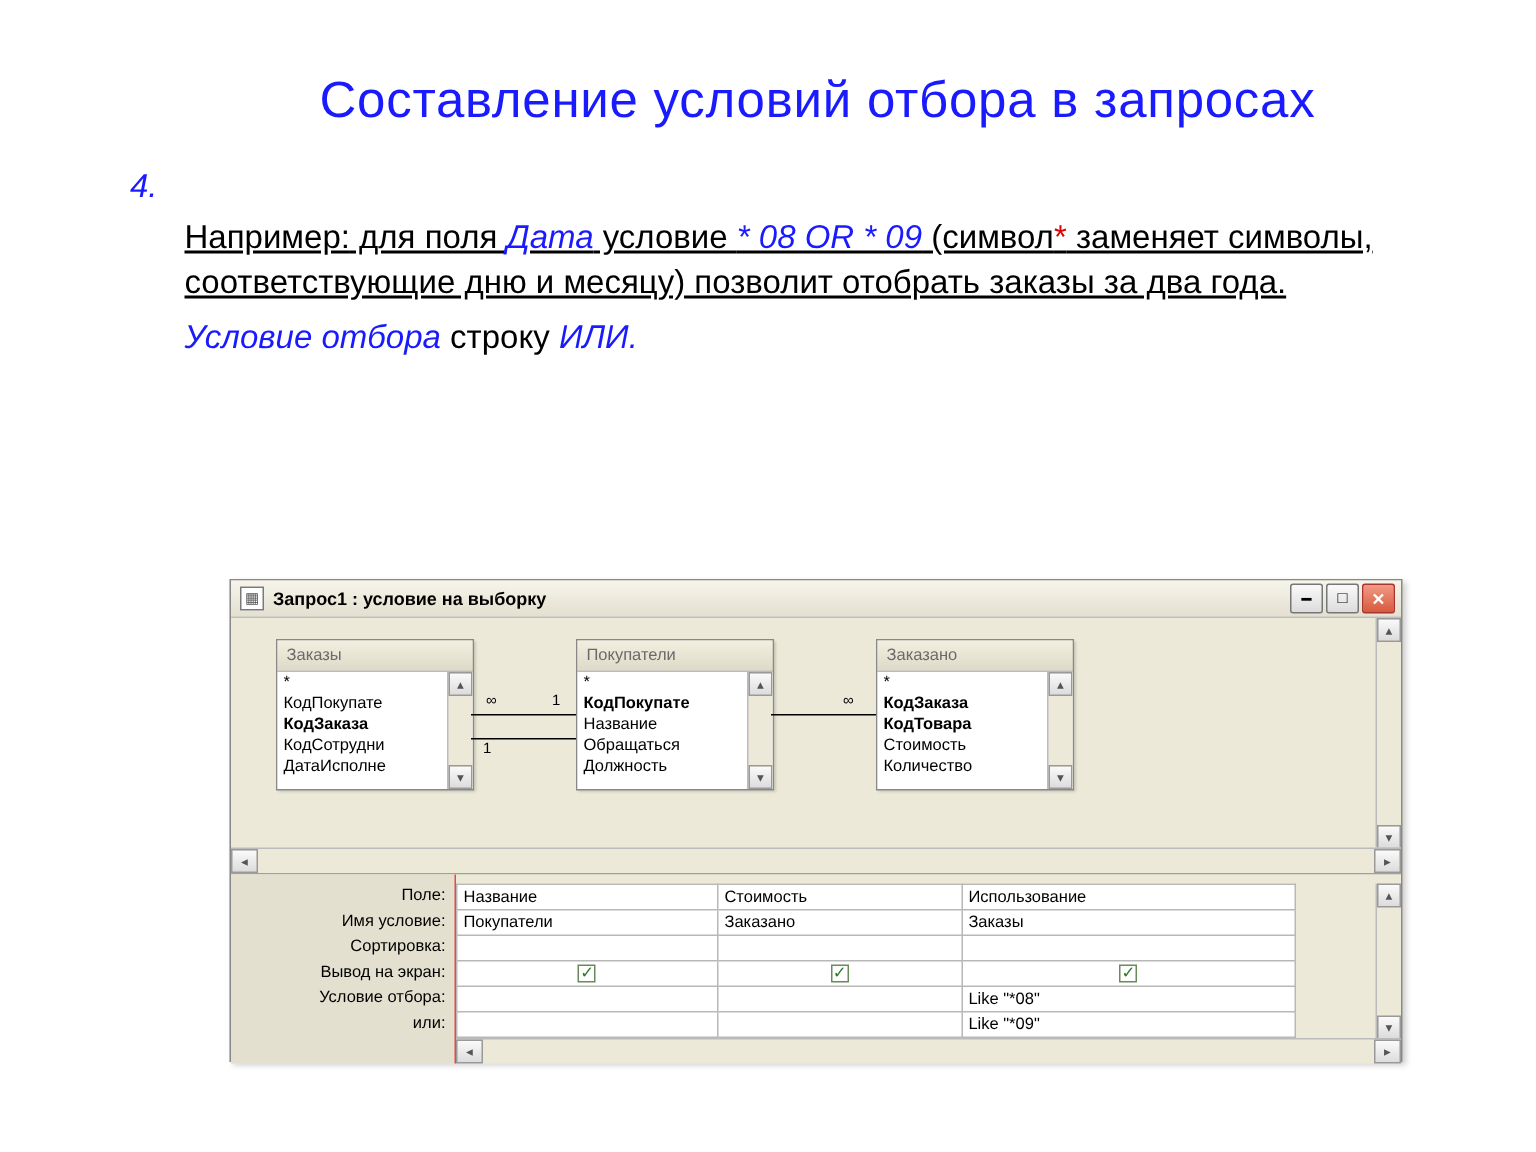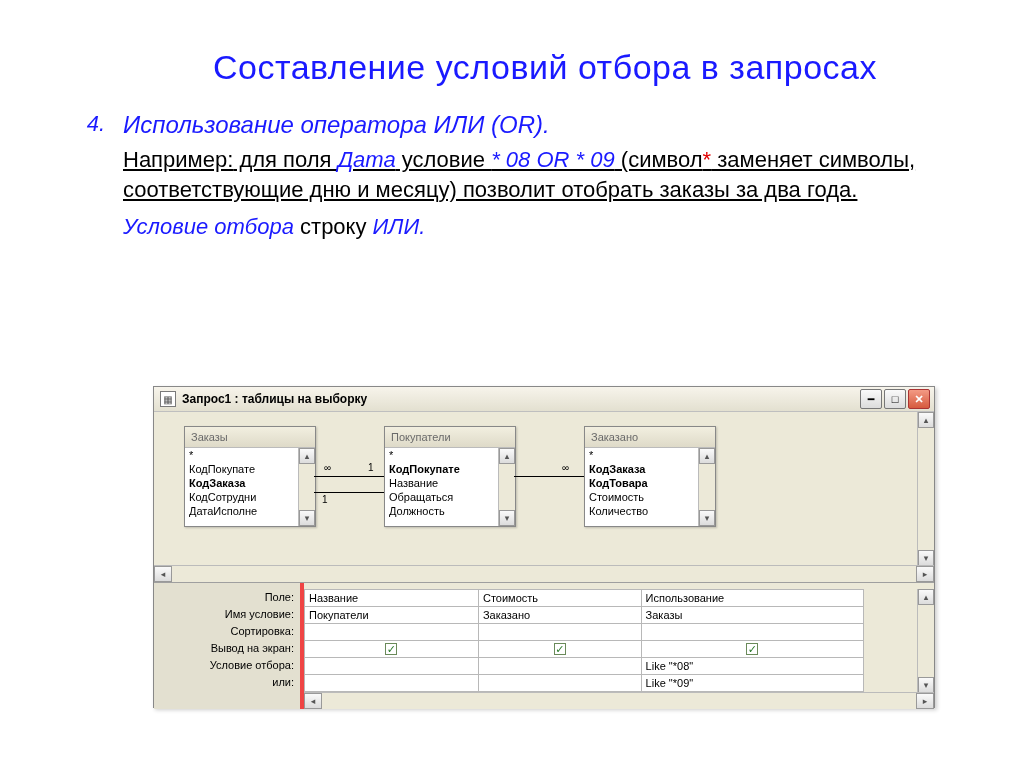--- a/index.html
+++ b/index.html
@@ -192,21 +192,21 @@
 
   .lower {
     position: relative;
     background: #ece9d8;
     height: calc(100% - 24px - 170px);
     display: flex;
   }
   .lower .labels {
     width: 150px;
     background: #e3e0d0;
-    border-right: 4px solid #ef4444;
+    border-right: 1px solid #ef4444;
     font-size: 11px;
     text-align: right;
     padding: 6px 6px 0 0;
     color: #000;
     box-sizing: border-box;
   }
   .lower .labels div { height: 17px; line-height: 17px; }
   .lower .grid-wrap { flex: 1; position: relative; }
   .lower table {
     border-collapse: collapse;
@@ -254,37 +254,36 @@
   }
 </style>
 </head>
 <body>
 
 <div class="slide">
   <h1 class="title">Составление условий отбора в запросах</h1>
 
   <div class="li4">
     <span class="num">4.</span>
-    <span class="txt">Использование оператора ИЛИ (OR).</span>
   </div>
 
   <div class="body">
     <span>Например:</span><span> для поля </span><span class="blue-it">Дата</span><span> условие </span><span class="blue-it">* 08 OR * 09</span><span> (символ</span><span class="red-star">*</span><span> заменяет символы, соответствующие дню и месяцу) позволит отобрать заказы за два года.</span>
   </div>
 
   <div class="body2">
     <span class="indent">
       <span class="blue-it">Условие отбора</span><span> строку </span><span class="blue-it">ИЛИ.</span>
     </span>
   </div>
 
   <div class="app-window">
     <div class="titlebar">
       <span class="ticon">▦</span>
-      <span class="ttext">Запрос1 : таблицы на выборку</span>
+      <span class="ttext">Запрос1 : условие на выборку</span>
       <div class="winbtns">
         <div class="winbtn">━</div>
         <div class="winbtn">□</div>
         <div class="winbtn close">✕</div>
       </div>
     </div>
 
     <div class="upper">
 
       <div class="table-box" style="left:30px; top:14px;">

